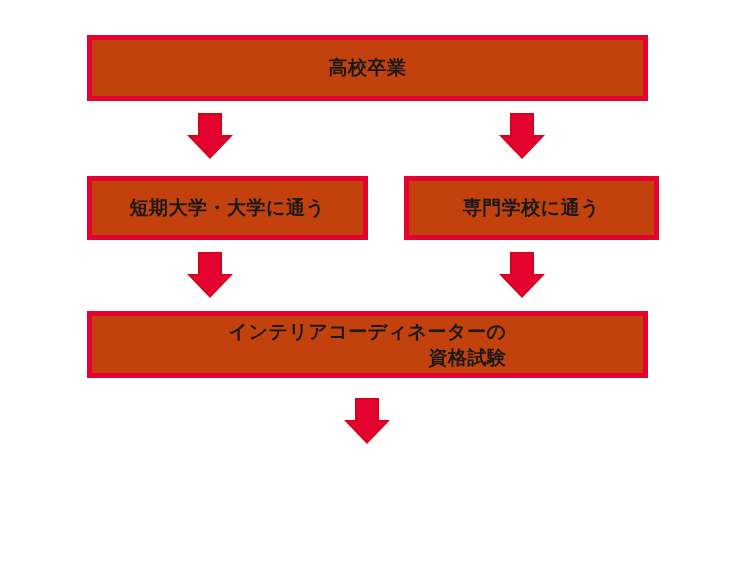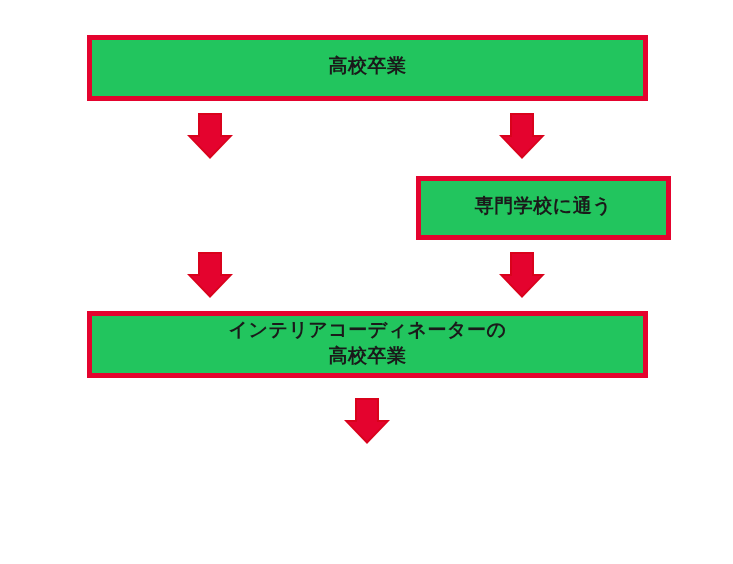--- a/index.html
+++ b/index.html
@@ -17,27 +17,26 @@
   #flowchart {
     position: relative;
     width: 733px;
     height: 564px;
     background: #ffffff;
   }
 
   .node-box {
     position: absolute;
     box-sizing: border-box;
-    background: #22c55e;
+    background: #c2410c;
     border: 5px solid #E4032E;
     display: flex;
     align-items: center;
     justify-content: center;
-    text-align: center;
-    font-family: Liberation Mono, monospace;
+    text-align: right;
   }
 
   .node-label {
     color: #1a1a1a;
     font-weight: bold;
     font-size: 19px;
     line-height: 1.35;
     letter-spacing: 0.5px;
     white-space: pre-line;
   }
@@ -51,21 +50,21 @@
   }
 
   
   .box-row2-left {
     left: 87px;
     top: 176px;
     width: 281px;
     height: 64px;
   }
   .box-row2-right {
-    left: 416px;
+    left: 404px;
     top: 176px;
     width: 255px;
     height: 64px;
   }
 
   
   .box-row3 {
     left: 87px;
     top: 311px;
     width: 561px;
@@ -115,20 +114,23 @@
     </svg>
   </div>
 
   <div class="arrow arrow-b">
     <svg viewBox="0 0 46 46" xmlns="http://www.w3.org/2000/svg">
       <polygon points="11,0 35,0 35,22 46,22 23,46 0,22 11,22" fill="#D9021C"></polygon>
       <polygon points="13,2 33,2 33,24 42,24 23,43 4,24 13,24" fill="#E4032E"></polygon>
     </svg>
   </div>
 
+  <div class="node-box box-row2-left">
+    <span class="node-label">短期大学・大学に通う</span>
+  </div>
 
   <div class="node-box box-row2-right">
     <span class="node-label">専門学校に通う</span>
   </div>
 
   <div class="arrow arrow-c">
     <svg viewBox="0 0 46 46" xmlns="http://www.w3.org/2000/svg">
       <polygon points="11,0 35,0 35,22 46,22 23,46 0,22 11,22" fill="#D9021C"></polygon>
       <polygon points="13,2 33,2 33,24 42,24 23,43 4,24 13,24" fill="#E4032E"></polygon>
     </svg>
@@ -136,21 +138,21 @@
 
   <div class="arrow arrow-d">
     <svg viewBox="0 0 46 46" xmlns="http://www.w3.org/2000/svg">
       <polygon points="11,0 35,0 35,22 46,22 23,46 0,22 11,22" fill="#D9021C"></polygon>
       <polygon points="13,2 33,2 33,24 42,24 23,43 4,24 13,24" fill="#E4032E"></polygon>
     </svg>
   </div>
 
   <div class="node-box box-row3">
     <span class="node-label">インテリアコーディネーターの
-高校卒業</span>
+資格試験</span>
   </div>
 
   <div class="arrow arrow-e">
     <svg viewBox="0 0 46 46" xmlns="http://www.w3.org/2000/svg">
       <polygon points="11,0 35,0 35,22 46,22 23,46 0,22 11,22" fill="#D9021C"></polygon>
       <polygon points="13,2 33,2 33,24 42,24 23,43 4,24 13,24" fill="#E4032E"></polygon>
     </svg>
   </div>
 
 

